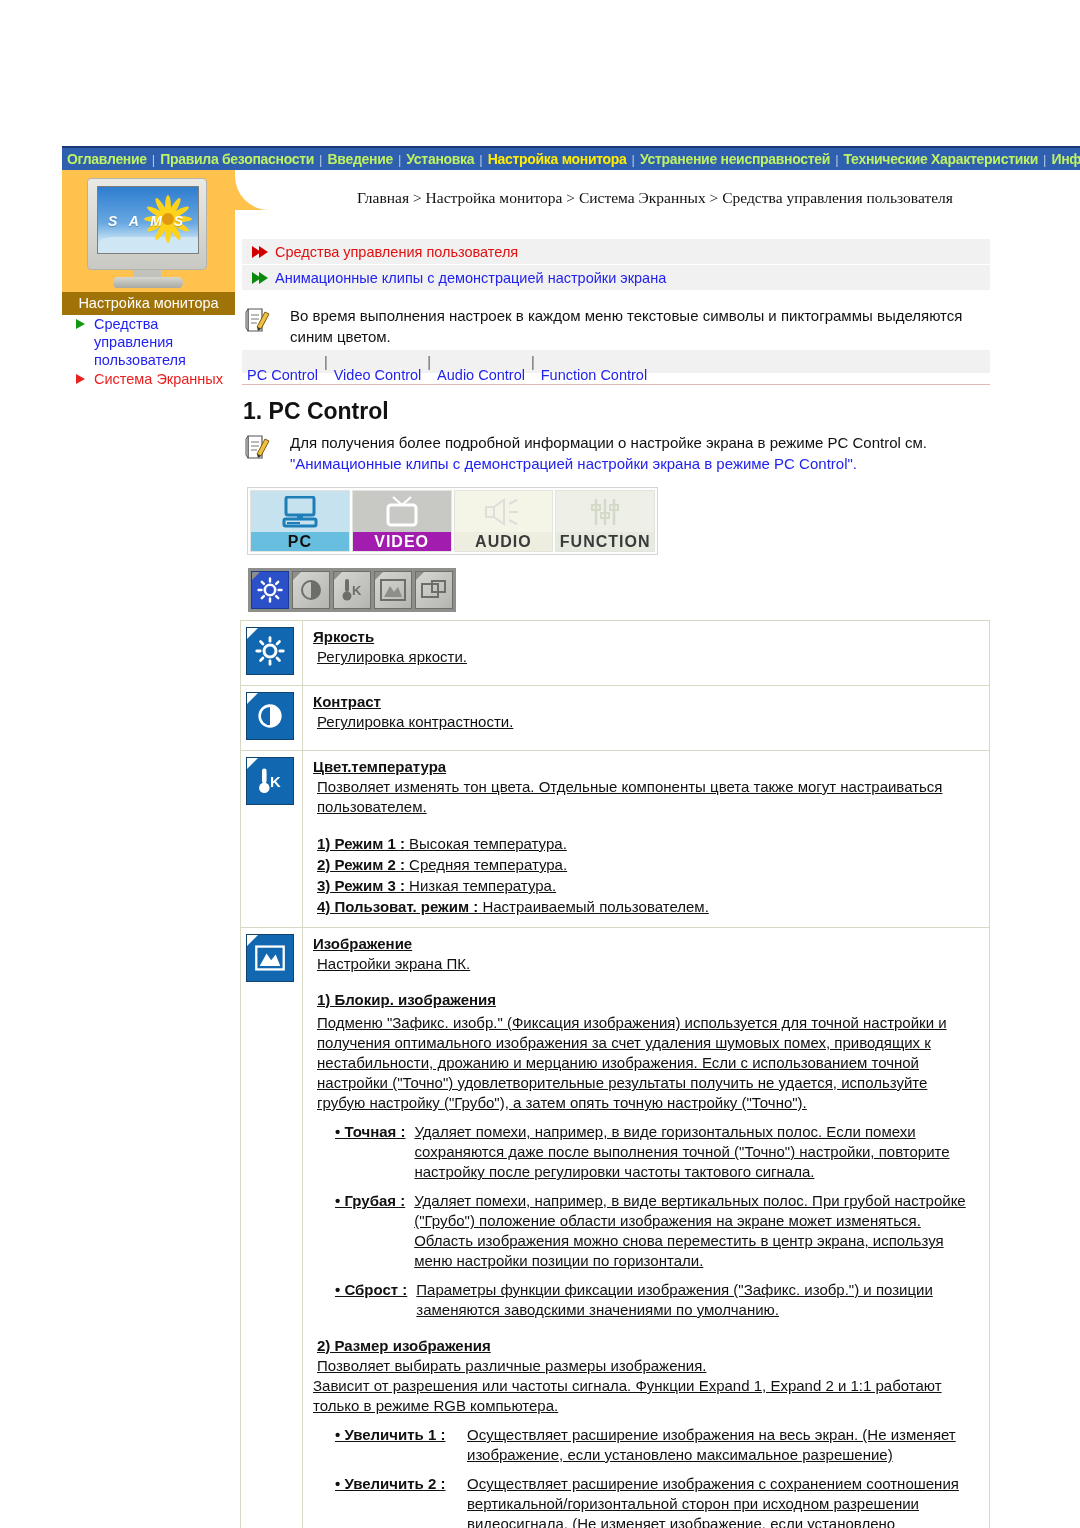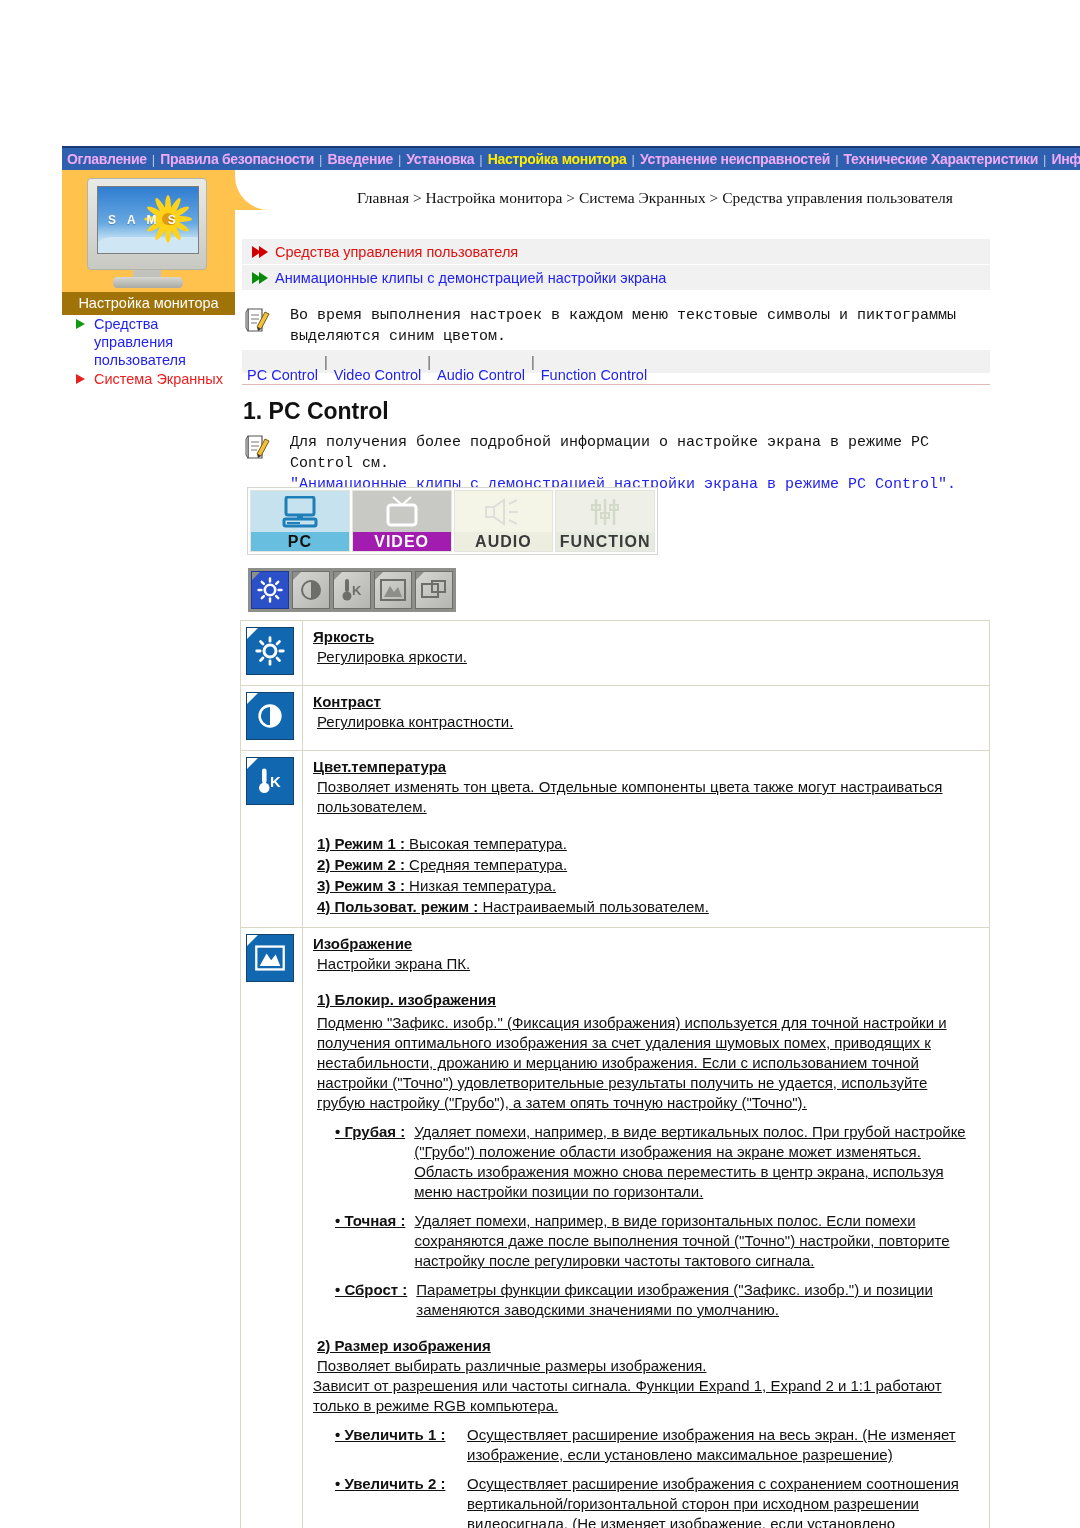--- a/index.html
+++ b/index.html
@@ -21,21 +21,21 @@
     position: absolute;
     left: 62px; top: 146px;
     width: 1018px; height: 24px;
     background: #2f5faf;
     border-top: 2px solid #1b3a75;
     display: flex; align-items: center;
     overflow: hidden;
     white-space: nowrap;
   }
   .nav-item {
-    color: #f0abfc;
+    color: #bef264;
     font-size: 14px;
     font-weight: bold;
     padding: 0 5px;
     line-height: 22px;
     letter-spacing: -0.3px;
   }
   .nav-item.active { color: #ffee00; }
   .nav-sep {
     color: #c9d8f0;
     font-size: 13px;
@@ -104,24 +104,25 @@
   }
   .flower .core {
     position: absolute; left: 18px; top: 18px;
     width: 12px; height: 12px;
     border-radius: 50%;
     background: #e09a10;
   }
   .sams {
     position: absolute; left: 10px; top: 26px;
     color: #ffffff;
-    font-size: 12px;
+    font-size: 14px;
     font-weight: bold;
     letter-spacing: 4px;
     text-shadow: 0 1px 1px rgba(0,0,0,.25);
+    font-style: italic;
   }
   .mon-neck {
     position: absolute; left: 48px; top: 92px;
     width: 28px; height: 8px;
     background: #c3c3bd;
   }
   .mon-base {
     position: absolute; left: 28px; top: 99px;
     width: 70px; height: 11px;
     background: linear-gradient(to bottom,#d8d8d3,#a9a9a3);
@@ -204,21 +205,20 @@
     text-decoration: none;
   }
   #anchor1 a { color: #e01010; }
   #anchor2 a { color: #2222ee; }
 
   
   .note {
     position: absolute;
     left: 244px;
     width: 748px;
-    font-family: Liberation Mono, monospace;
   }
   #note1 { top: 305px; }
   #note2 { top: 432px; }
   .note .pen {
     position: absolute;
     left: 0; top: 2px;
     width: 26px; height: 28px;
   }
   .note .note-txt {
     margin-left: 46px;
@@ -686,26 +686,26 @@
       <div class="tcell-tx">
         <span class="ttl">Изображение</span>
         <span class="sub">Настройки экрана ПК.</span>
 
         <div class="gap"></div>
 
         <div class="indent1" style="font-weight:bold;">1) Блокир. изображения</div>
         <div class="indent1 para">Подменю "Зафикс. изобр." (Фиксация изображения) используется для точной настройки и получения оптимального изображения за счет удаления шумовых помех, приводящих к нестабильности, дрожанию и мерцанию изображения. Если с использованием точной настройки ("Точно") удовлетворительные результаты получить не удается, используйте грубую настройку ("Грубо"), а затем опять точную настройку ("Точно").</div>
 
         <div class="bul">
+          <span class="k">• Точная :</span>
+          <span class="v">Удаляет помехи, например, в виде горизонтальных полос. Если помехи сохраняются даже после выполнения точной ("Точно") настройки, повторите настройку после регулировки частоты тактового сигнала.</span>
+        </div>
+        <div class="bul">
           <span class="k">• Грубая :</span>
           <span class="v">Удаляет помехи, например, в виде вертикальных полос. При грубой настройке ("Грубо") положение области изображения на экране может изменяться. Область изображения можно снова переместить в центр экрана, используя меню настройки позиции по горизонтали.</span>
-        </div>
-        <div class="bul">
-          <span class="k">• Точная :</span>
-          <span class="v">Удаляет помехи, например, в виде горизонтальных полос. Если помехи сохраняются даже после выполнения точной ("Точно") настройки, повторите настройку после регулировки частоты тактового сигнала.</span>
         </div>
         <div class="bul">
           <span class="k">• Сброст :</span>
           <span class="v">Параметры функции фиксации изображения ("Зафикс. изобр.") и позиции заменяются заводскими значениями по умолчанию.</span>
         </div>
 
         <div class="gap"></div>
 
         <div class="indent1" style="font-weight:bold;">2) Размер изображения</div>
         <div class="indent1">Позволяет выбирать различные размеры изображения.</div>

